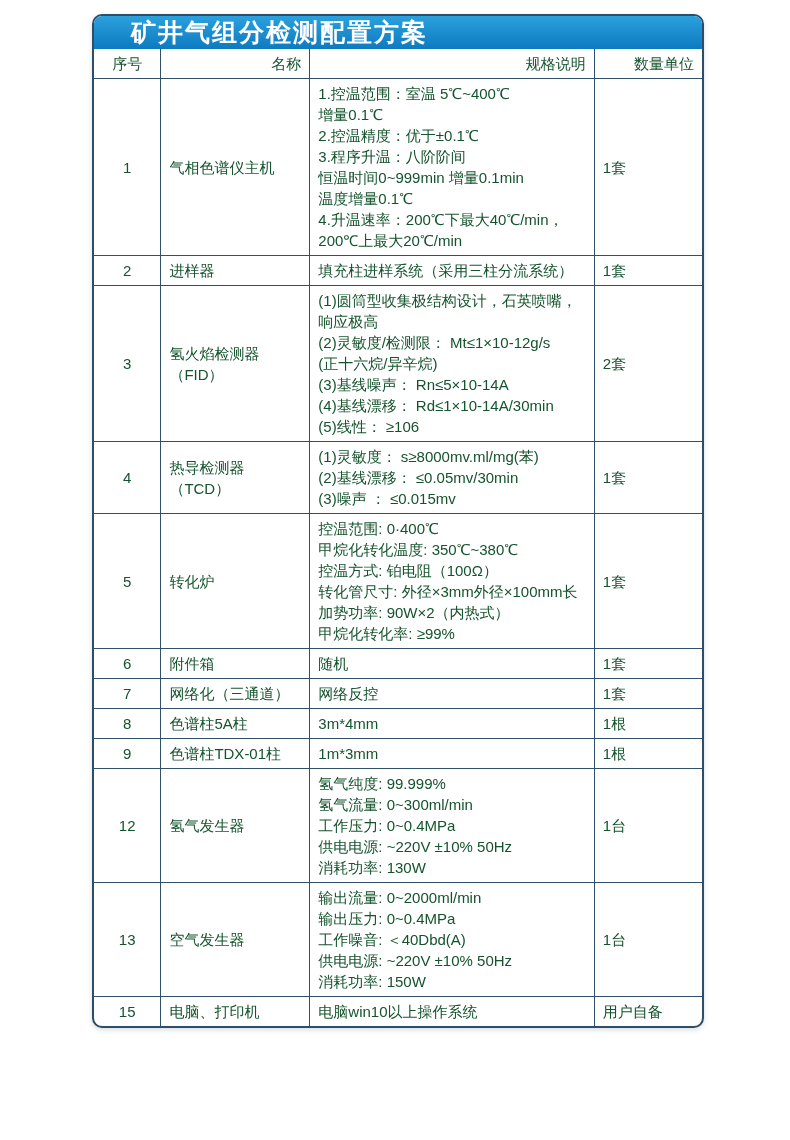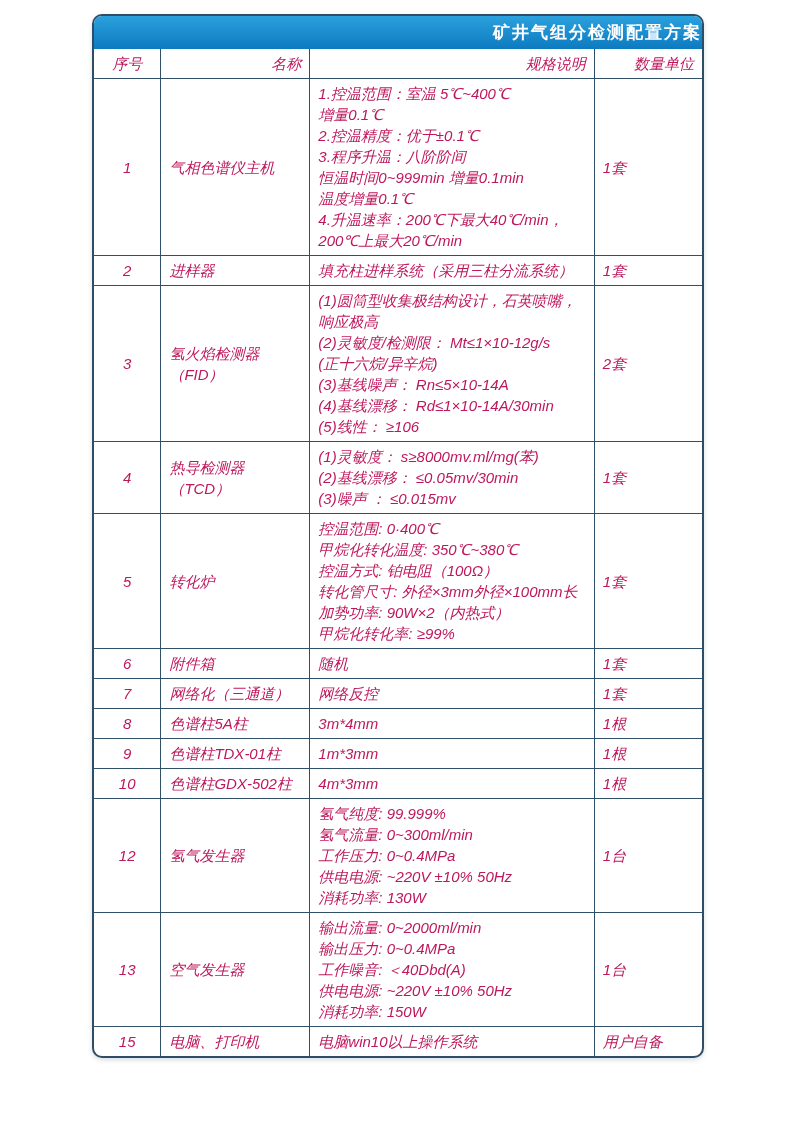--- a/index.html
+++ b/index.html
@@ -22,34 +22,34 @@
     width: 608px;
     border: 2px solid #2e4d66;
     border-radius: 10px;
     overflow: hidden;
     background: #ffffff;
     box-shadow: 0 2px 5px rgba(40, 70, 100, 0.18);
   }
   .title-bar {
     height: 33px;
     line-height: 33px;
-    text-align: right;
-    font-size: 17px;
+    text-align: left;
+    font-size: 25px;
     font-weight: bold;
     letter-spacing: 2px;
     color: #ffffff;
     background: linear-gradient(#2ba1dd, #0d7ac0);
+    padding-left: 37px;
   }
   table.spec-table {
     width: 100%;
     border-collapse: collapse;
     table-layout: fixed;
     font-size: 15px;
-    color: #be185d;
-    font-style: italic;
+    color: #14532d;
   }
   table.spec-table col.c-no   { width: 11%;   }
   table.spec-table col.c-name { width: 24.5%; }
   table.spec-table col.c-spec { width: 46.8%; }
   table.spec-table col.c-qty  { width: 17.7%; }
   table.spec-table th,
   table.spec-table td {
     border: 1px solid #30506a;
     vertical-align: middle;
     padding: 4px 8px;
@@ -166,26 +166,20 @@
     <td class="cell-spec">3m*4mm</td>
     <td class="cell-qty">1根</td>
   </tr>
           <tr>
     <td class="cell-no">9</td>
     <td class="cell-name">色谱柱TDX-01柱</td>
     <td class="cell-spec">1m*3mm</td>
     <td class="cell-qty">1根</td>
   </tr>
           <tr>
-    <td class="cell-no">10</td>
-    <td class="cell-name">色谱柱GDX-502柱</td>
-    <td class="cell-spec">4m*3mm</td>
-    <td class="cell-qty">1根</td>
-  </tr>
-          <tr>
     <td class="cell-no">12</td>
     <td class="cell-name">氢气发生器</td>
     <td class="cell-spec">氢气纯度: 99.999%
 氢气流量: 0~300ml/min
 工作压力: 0~0.4MPa
 供电电源: ~220V ±10% 50Hz
 消耗功率: 130W</td>
     <td class="cell-qty">1台</td>
   </tr>
           <tr>

